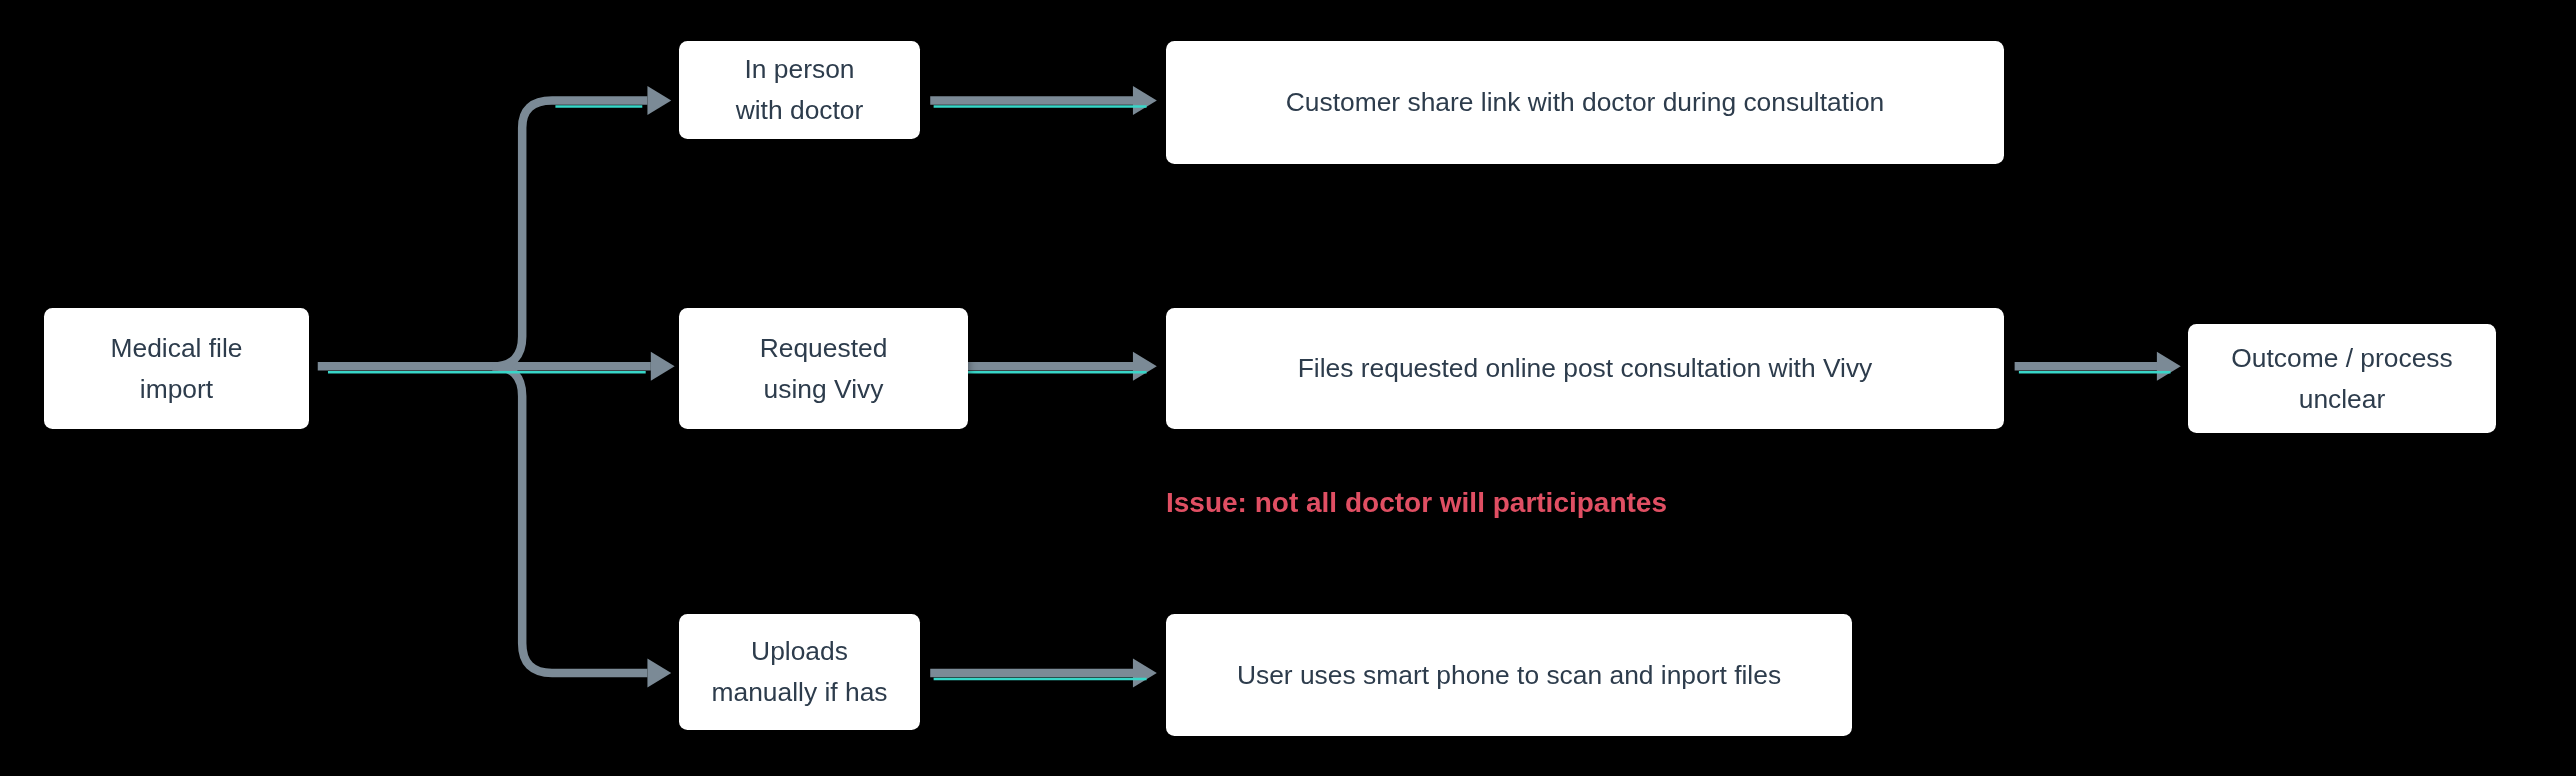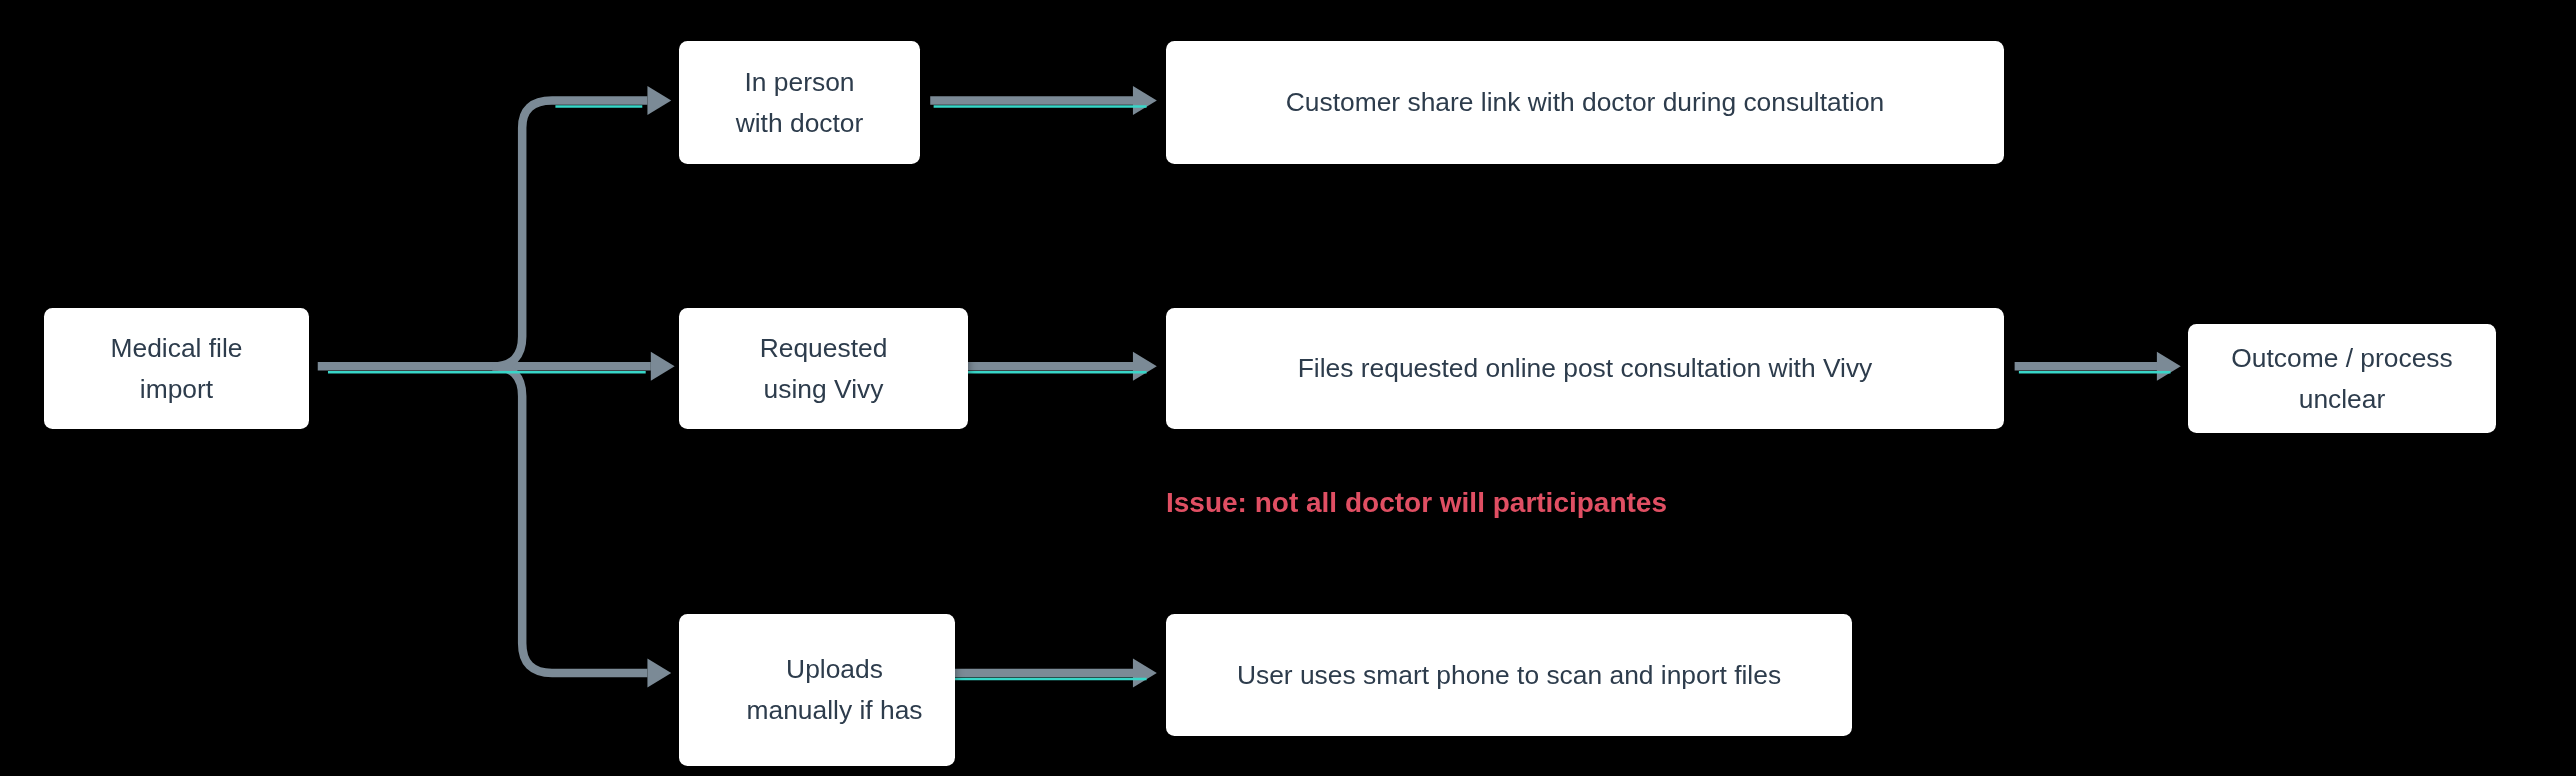--- a/index.html
+++ b/index.html
@@ -62,23 +62,23 @@
     left: 1166px;
     top: 487px;
     width: 838px;
     text-align: left;
     color: var(--issue);
     font-size: 28px;
     font-weight: 700;
   }
   
   .n-medical  { left: 44px;   top: 308px; width: 265px; height: 121px; }
-  .n-inperson { left: 679px;  top: 41px;  width: 241px; height: 123px; }
+  .n-inperson { left: 679px;  top: 41px;  width: 241px; height: 98px; }
   .n-request  { left: 679px;  top: 308px; width: 289px; height: 121px; text-align: center; }
-  .n-uploads  { left: 679px;  top: 614px; width: 241px; height: 152px; padding-left: 35px; }
+  .n-uploads  { left: 679px;  top: 614px; width: 241px; height: 116px; }
   .n-customer { left: 1166px; top: 41px;  width: 838px; height: 123px; }
   .n-files    { left: 1166px; top: 308px; width: 838px; height: 121px; }
   .n-user     { left: 1166px; top: 614px; width: 686px; height: 122px; }
   .n-outcome  { left: 2188px; top: 324px; width: 308px; height: 109px; }
 </style>
 </head>
 <body>
 
 <div class="canvas">
 

